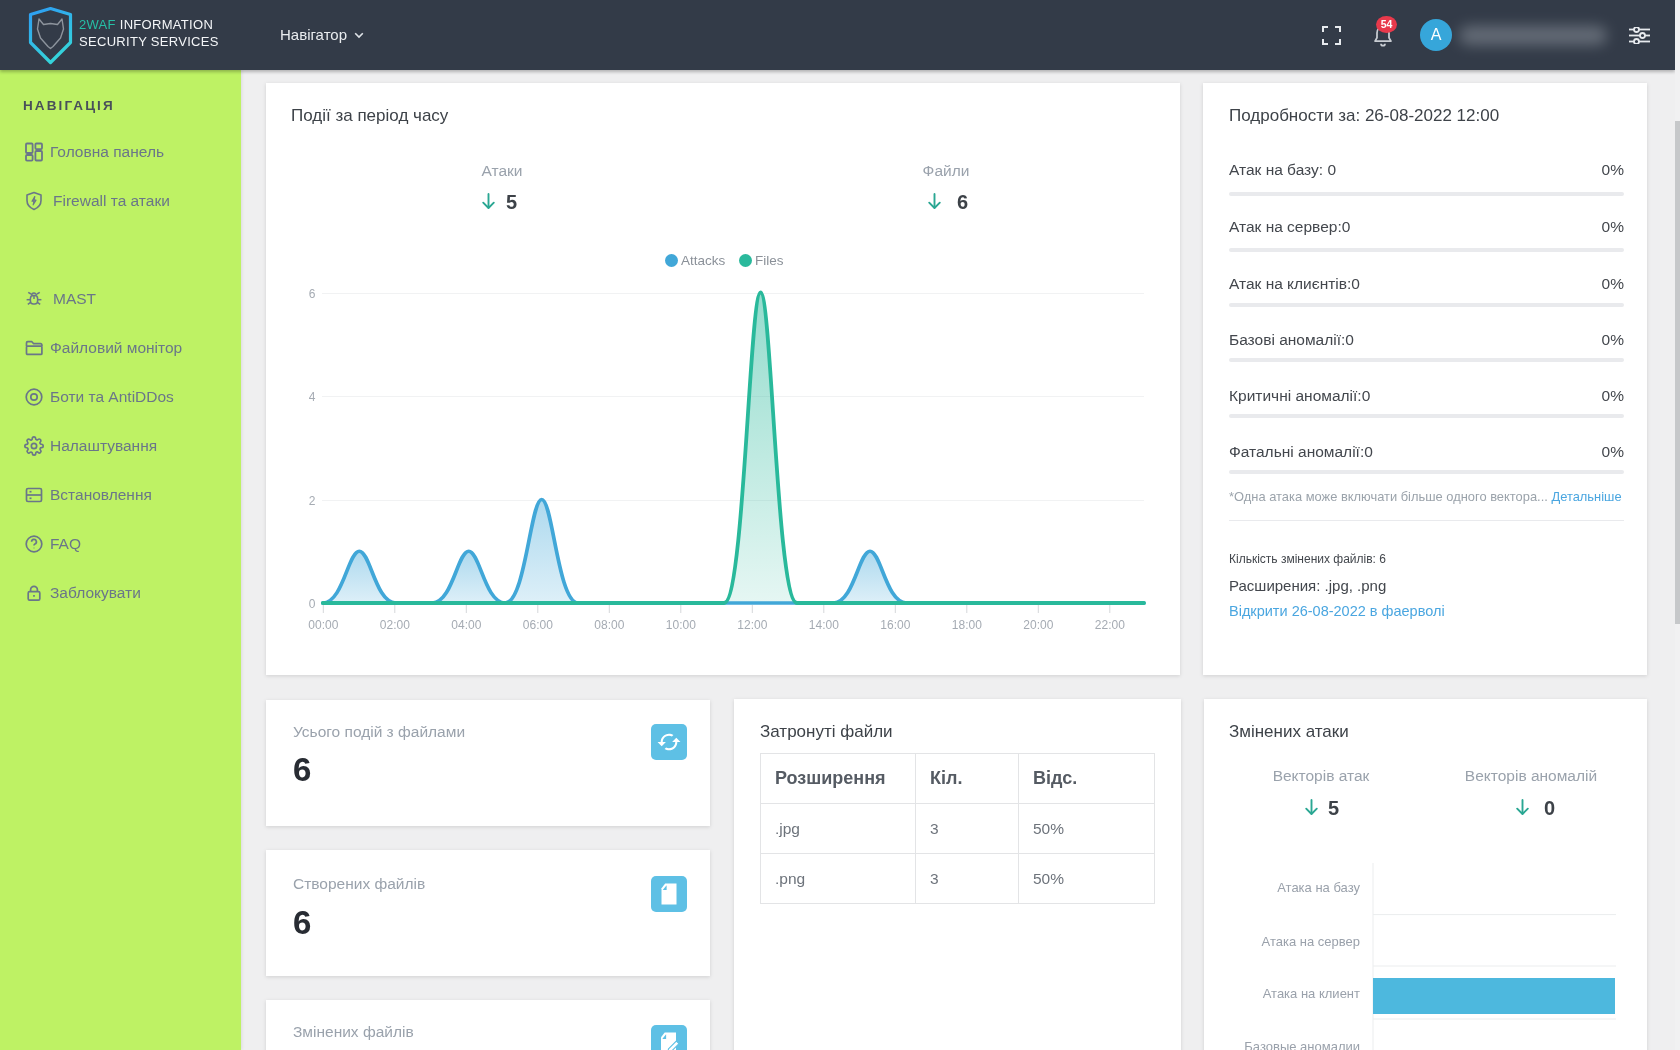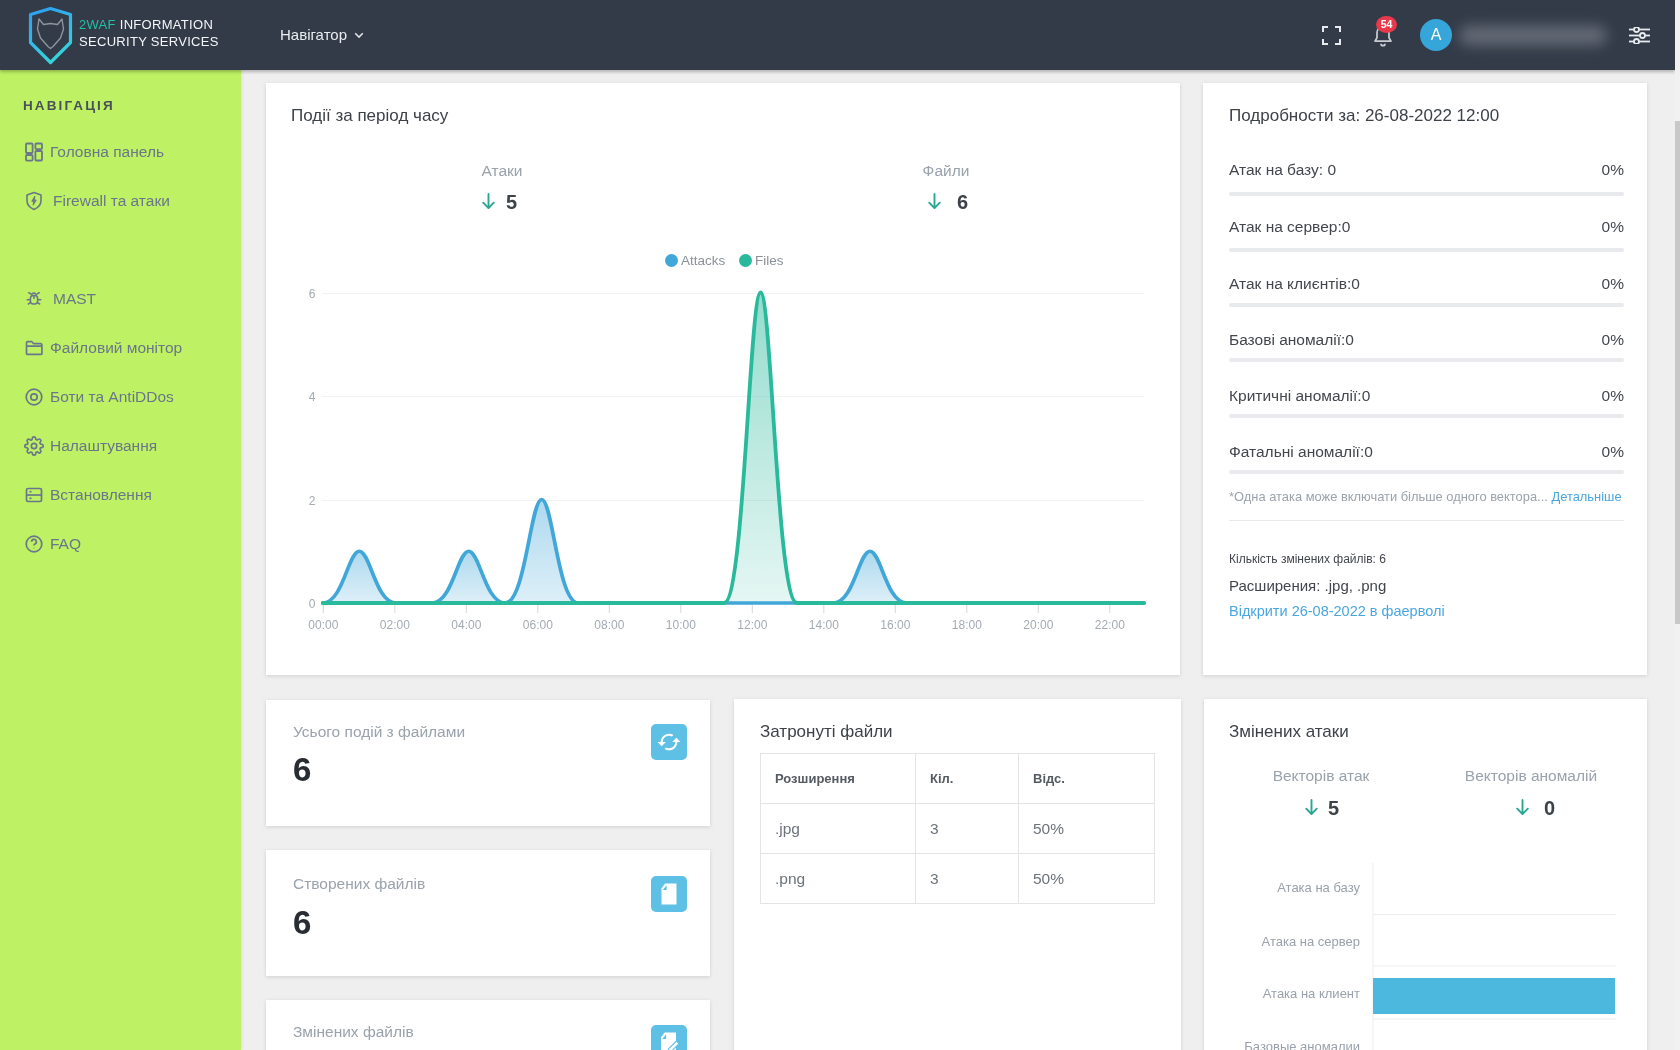--- a/index.html
+++ b/index.html
@@ -49,21 +49,21 @@
 
 
 .d-row-label { position:absolute; left:26px; font-size:15.5px; color:#43474d; }
 .d-row-pct { position:absolute; right:23px; font-size:15.5px; color:#43474d; }
 .d-bar { position:absolute; left:26px; width:395px; height:4px; border-radius:2px; background:#e9eaed; }
 .link { color:#4aa6e0; }
 
 
 .tbl { position:absolute; border-collapse:collapse; font-size:15.5px; color:#6d737b; }
 .tbl th, .tbl td { border:1px solid #e3e4e6; text-align:left; padding-left:14px; }
-.tbl th { color:#555b63; font-weight:bold; font-size:13px; }
+.tbl th { color:#555b63; font-weight:bold; font-size:18px; }
 
 .num-big { position:absolute; font-size:33px; font-weight:bold; color:#282c33; }
 .ic-box { position:absolute; width:36px; height:36px; background:#5ec0e5; border-radius:5px; }
 .ic-box svg { position:absolute; left:50%; top:50%; transform:translate(-50%,-50%); }
 </style>
 </head>
 <body>
 <div id="app">
 
 <div class="topbar">
@@ -174,20 +174,28 @@
     </svg>
     <div class="tx">Встановлення</div>
   </div>
   <div class="nav-item" style="top:449px;">
     <svg class="ic" viewBox="0 0 20 20" fill="none" stroke="#6a7689" stroke-width="1.7">
       <circle cx="10" cy="10" r="7.8"></circle>
       <path d="M7.6 7.8 a2.4 2.4 0 1 1 3.3 2.2 c-.7.3-.9.8-.9 1.6"></path>
       <line x1="10" y1="13.8" x2="10" y2="14.2"></line>
     </svg>
     <div class="tx">FAQ</div>
+  </div>
+  <div class="nav-item" style="top:498px;">
+    <svg class="ic" viewBox="0 0 20 20" fill="none" stroke="#6a7689" stroke-width="1.7">
+      <rect x="4.2" y="8.6" width="11.6" height="8.6" rx="1.4"></rect>
+      <path d="M6.6 8.6 V6.8 a3.4 3.4 0 0 1 6.8 0 V8.6"></path>
+      <line x1="10" y1="12" x2="10" y2="13.8"></line>
+    </svg>
+    <div class="tx">Заблокувати</div>
   </div>
 </div>
 
 <div class="card" style="left:266px;top:83px;width:914px;height:592px;">
   <div class="card-title" style="left:25px;top:23px;">Події за період часу</div>
   <div class="stat-label" style="left:236px;top:79px;">Атаки</div>
   <div class="stat-arrow" style="left:215px;top:109px;"><svg width="15" height="18" viewBox="0 0 15 18" fill="none" stroke="#2aa793" stroke-width="1.9" stroke-linecap="round" stroke-linejoin="round">
           <path d="M7.5 2 V15.5"></path>
           <path d="M2.2 10.7 L7.5 16 L12.8 10.7"></path>
         </svg></div>

